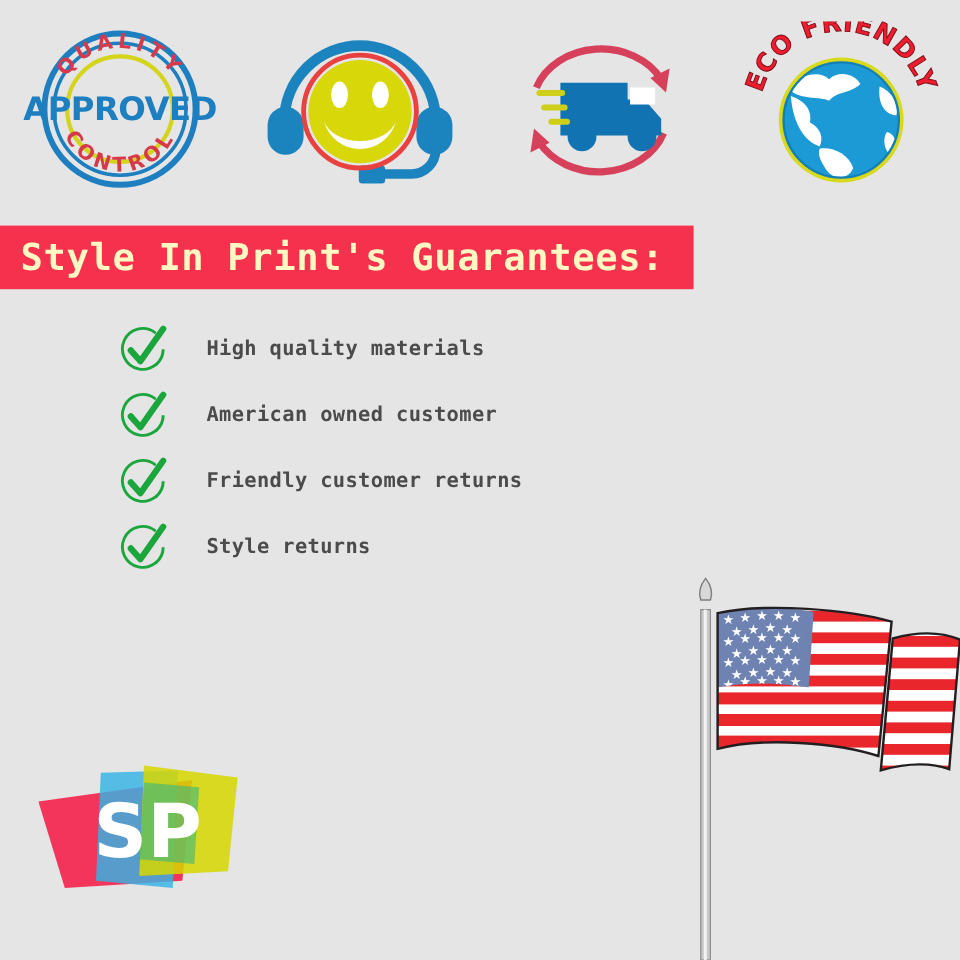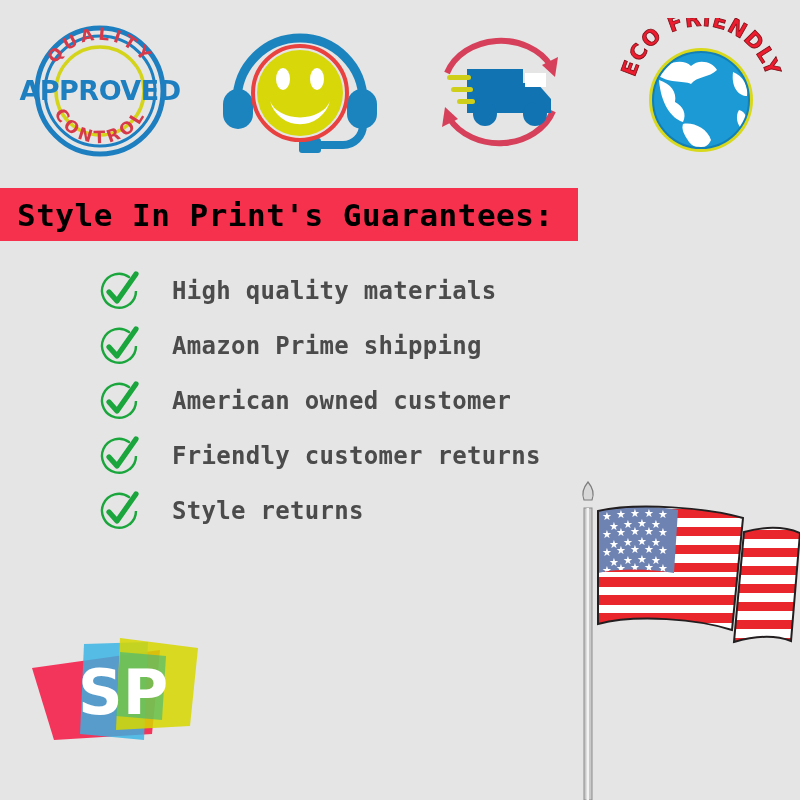--- a/index.html
+++ b/index.html
@@ -41,21 +41,21 @@
     position: absolute;
     left: 0;
     top: 188px;
     width: 578px;
     height: 53px;
     background: #f5314d;
     display: flex;
     align-items: center;
   }
   .banner-text {
-    color: #000000;
+    color: #fef9c3;
     font-family: "DejaVu Sans Mono", "Liberation Mono", monospace;
     font-weight: bold;
     font-size: 31px;
     letter-spacing: 0.5px;
     padding-left: 17px;
     white-space: nowrap;
   }
 
   
   .list {
@@ -75,21 +75,21 @@
     height: 46px;
     flex: 0 0 46px;
     position: relative;
   }
   .check-wrap svg { display: block; }
   .item-label {
     margin-left: 30px;
     color: #4b4b4b;
     font-family: "DejaVu Sans Mono", "Liberation Mono", monospace;
     font-weight: bold;
-    font-size: 24px;
+    font-size: 17px;
     letter-spacing: 0.3px;
     white-space: nowrap;
   }
 
   
   .flag {
     position: absolute;
     left: 558px;
     top: 478px;
     width: 242px;
@@ -203,29 +203,20 @@
     <div class="list-item">
       <span class="check-wrap">
         <svg width="46" height="46" viewBox="0 0 46 46">
           <path d="M 33,9 A 17,17 0 1 0 40,23 A 17,17 0 0 1 34,36" fill="none" stroke="#1aa63c" stroke-width="2.4" stroke-linecap="round"></path>
           <path d="M 13,24 L 21,33 L 40,6" fill="none" stroke="#1aa63c" stroke-width="5.2" stroke-linecap="round" stroke-linejoin="round"></path>
         </svg>
       </span>
       <span class="item-label">High quality materials</span>
     </div>
 
-    <div class="list-item">
-      <span class="check-wrap">
-        <svg width="46" height="46" viewBox="0 0 46 46">
-          <path d="M 33,9 A 17,17 0 1 0 40,23 A 17,17 0 0 1 34,36" fill="none" stroke="#1aa63c" stroke-width="2.4" stroke-linecap="round"></path>
-          <path d="M 13,24 L 21,33 L 40,6" fill="none" stroke="#1aa63c" stroke-width="5.2" stroke-linecap="round" stroke-linejoin="round"></path>
-        </svg>
-      </span>
-      <span class="item-label">Amazon Prime shipping</span>
-    </div>
 
     <div class="list-item">
       <span class="check-wrap">
         <svg width="46" height="46" viewBox="0 0 46 46">
           <path d="M 33,9 A 17,17 0 1 0 40,23 A 17,17 0 0 1 34,36" fill="none" stroke="#1aa63c" stroke-width="2.4" stroke-linecap="round"></path>
           <path d="M 13,24 L 21,33 L 40,6" fill="none" stroke="#1aa63c" stroke-width="5.2" stroke-linecap="round" stroke-linejoin="round"></path>
         </svg>
       </span>
       <span class="item-label">American owned customer</span>
     </div>

